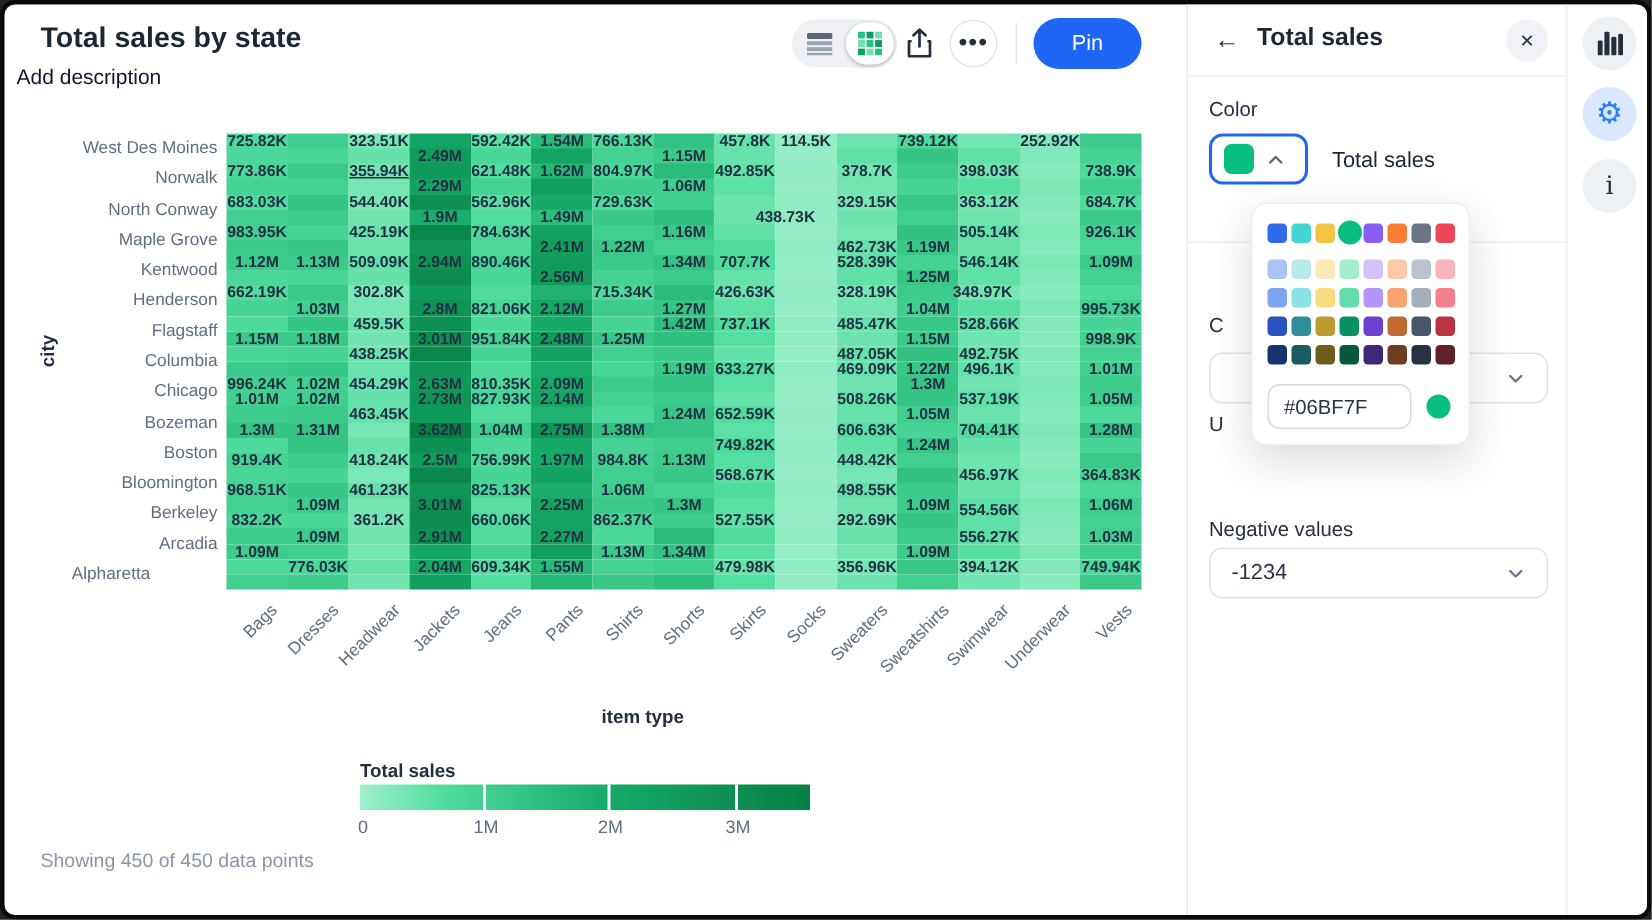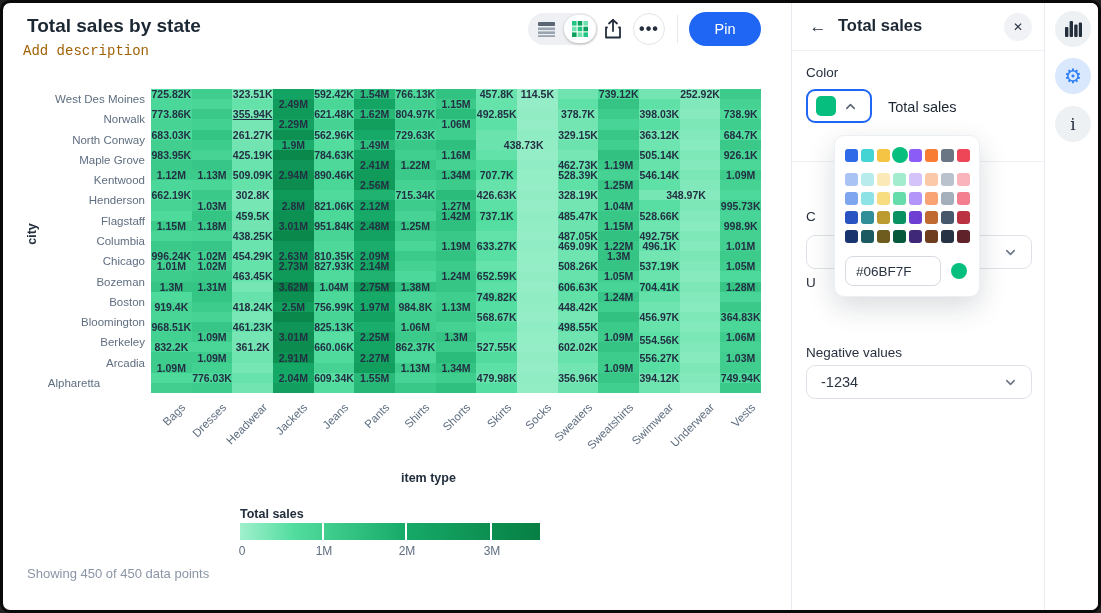--- a/index.html
+++ b/index.html
@@ -2,21 +2,21 @@
 <html><head>
 <meta charset="utf-8">
 <style>
   html,body{margin:0;padding:0;background:#222;}
   *{box-sizing:border-box;font-family:"Liberation Sans",sans-serif;}
   .frame{position:relative;width:1101px;height:613px;background:#fff;border:3px solid #0a0a0a;border-radius:10px;overflow:hidden;}
   .abs{position:absolute;}
 
   
   .title{left:24px;top:12px;font-size:19px;font-weight:bold;color:#1c2734;}
-  .desc{left:20px;top:40px;font-size:14px;color:#a16207;cursor:text;font-family:Liberation Mono, monospace;}
+  .desc{left:8px;top:40px;font-size:14px;color:#0f172a;cursor:text;}
 
   
   .toggle-group{left:525px;top:10px;width:70px;height:32px;background:#eef0f3;border-radius:16px;display:flex;align-items:center;padding:2px;gap:2px;}
   .toggle-item{width:32px;height:28px;border-radius:14px;display:flex;align-items:center;justify-content:center;}
   .toggle-item.sel{background:#fff;box-shadow:0 1px 3px rgba(0,0,0,.25);}
   .icon-btn{width:32px;height:32px;display:flex;align-items:center;justify-content:center;border-radius:16px;cursor:pointer;}
   .more-btn{left:630px;top:10px;border:1px solid #e2e5ea;color:#242e3c;font-size:16px;font-weight:bold;letter-spacing:1px;}
   .share-btn{left:594px;top:10px;}
   .vdiv{left:674px;top:12px;width:1px;height:28px;background:#e4e7eb;}
   .pin-btn{left:686px;top:9px;width:72px;height:34px;background:#2066f5;color:#fff;border:none;border-radius:17px;font-size:14.5px;cursor:pointer;}
@@ -601,21 +601,21 @@
       <span class="cell-label" style="left: 183px; top: 25.3333px;">621.48K</span>
       <span class="cell-label" style="left: 223.667px; top: 25.3333px;">1.62M</span>
       <span class="cell-label" style="left: 264.333px; top: 25.3333px;">804.97K</span>
       <span class="cell-label" style="left: 345.667px; top: 25.3333px;">492.85K</span>
       <span class="cell-label" style="left: 427px; top: 25.3333px;">378.7K</span>
       <span class="cell-label" style="left: 508.333px; top: 25.3333px;">398.03K</span>
       <span class="cell-label" style="left: 589.667px; top: 25.3333px;">738.9K</span>
       <span class="cell-label" style="left: 142.333px; top: 35.4667px;">2.29M</span>
       <span class="cell-label" style="left: 305px; top: 35.4667px;">1.06M</span>
       <span class="cell-label" style="left: 20.3333px; top: 45.6px;">683.03K</span>
-      <span class="cell-label" style="left: 101.667px; top: 45.6px;">261.27K</span>
+      <span class="cell-label" style="left: 101.667px; top: 45.6px;">544.40K</span>
       <span class="cell-label" style="left: 183px; top: 45.6px;">562.96K</span>
       <span class="cell-label" style="left: 264.333px; top: 45.6px;">729.63K</span>
       <span class="cell-label" style="left: 427px; top: 45.6px;">329.15K</span>
       <span class="cell-label" style="left: 508.333px; top: 45.6px;">363.12K</span>
       <span class="cell-label" style="left: 589.667px; top: 45.6px;">684.7K</span>
       <span class="cell-label" style="left: 142.333px; top: 55.7333px;">1.9M</span>
       <span class="cell-label" style="left: 223.667px; top: 55.7333px;">1.49M</span>
       <span class="cell-label" style="left: 345.667px; top: 55.7333px; margin-left: 27px;">438.73K</span>
       <span class="cell-label" style="left: 20.3333px; top: 65.8667px;">983.95K</span>
       <span class="cell-label" style="left: 101.667px; top: 65.8667px;">425.19K</span>
@@ -637,21 +637,21 @@
       <span class="cell-label" style="left: 427px; top: 86.1333px;">528.39K</span>
       <span class="cell-label" style="left: 508.333px; top: 86.1333px;">546.14K</span>
       <span class="cell-label" style="left: 589.667px; top: 86.1333px;">1.09M</span>
       <span class="cell-label" style="left: 223.667px; top: 96.2667px;">2.56M</span>
       <span class="cell-label" style="left: 467.667px; top: 96.2667px;">1.25M</span>
       <span class="cell-label" style="left: 20.3333px; top: 106.4px;">662.19K</span>
       <span class="cell-label" style="left: 101.667px; top: 106.4px;">302.8K</span>
       <span class="cell-label" style="left: 264.333px; top: 106.4px;">715.34K</span>
       <span class="cell-label" style="left: 345.667px; top: 106.4px;">426.63K</span>
       <span class="cell-label" style="left: 427px; top: 106.4px;">328.19K</span>
-      <span class="cell-label" style="left: 535px; top: 106.4px;">348.97K</span>
+      <span class="cell-label" style="left: 504px; top: 106.4px;">348.97K</span>
       <span class="cell-label" style="left: 61px; top: 116.533px;">1.03M</span>
       <span class="cell-label" style="left: 142.333px; top: 116.533px;">2.8M</span>
       <span class="cell-label" style="left: 183px; top: 116.533px;">821.06K</span>
       <span class="cell-label" style="left: 223.667px; top: 116.533px;">2.12M</span>
       <span class="cell-label" style="left: 305px; top: 116.533px;">1.27M</span>
       <span class="cell-label" style="left: 467.667px; top: 116.533px;">1.04M</span>
       <span class="cell-label" style="left: 589.667px; top: 116.533px;">995.73K</span>
       <span class="cell-label" style="left: 101.667px; top: 126.667px;">459.5K</span>
       <span class="cell-label" style="left: 305px; top: 126.667px;">1.42M</span>
       <span class="cell-label" style="left: 345.667px; top: 126.667px;">737.1K</span>
@@ -725,21 +725,21 @@
       <span class="cell-label" style="left: 223.667px; top: 248.267px;">2.25M</span>
       <span class="cell-label" style="left: 305px; top: 248.267px;">1.3M</span>
       <span class="cell-label" style="left: 467.667px; top: 248.267px;">1.09M</span>
       <span class="cell-label" style="left: 508.333px; top: 251px;">554.56K</span>
       <span class="cell-label" style="left: 589.667px; top: 248.267px;">1.06M</span>
       <span class="cell-label" style="left: 20.3333px; top: 258.4px;">832.2K</span>
       <span class="cell-label" style="left: 101.667px; top: 258.4px;">361.2K</span>
       <span class="cell-label" style="left: 183px; top: 258.4px;">660.06K</span>
       <span class="cell-label" style="left: 264.333px; top: 258.4px;">862.37K</span>
       <span class="cell-label" style="left: 345.667px; top: 258.4px;">527.55K</span>
-      <span class="cell-label" style="left: 427px; top: 258.4px;">602.02K</span>
+      <span class="cell-label" style="left: 427px; top: 258.4px;">292.69K</span>
       <span class="cell-label" style="left: 61px; top: 268.533px;">1.09M</span>
       <span class="cell-label" style="left: 142.333px; top: 268.533px;">2.91M</span>
       <span class="cell-label" style="left: 223.667px; top: 268.533px;">2.27M</span>
       <span class="cell-label" style="left: 508.333px; top: 268.533px;">556.27K</span>
       <span class="cell-label" style="left: 589.667px; top: 268.533px;">1.03M</span>
       <span class="cell-label" style="left: 20.3333px; top: 278.667px;">1.09M</span>
       <span class="cell-label" style="left: 264.333px; top: 278.667px;">1.13M</span>
       <span class="cell-label" style="left: 305px; top: 278.667px;">1.34M</span>
       <span class="cell-label" style="left: 467.667px; top: 278.667px;">1.09M</span>
       <span class="cell-label" style="left: 61px; top: 288.8px;">776.03K</span>

